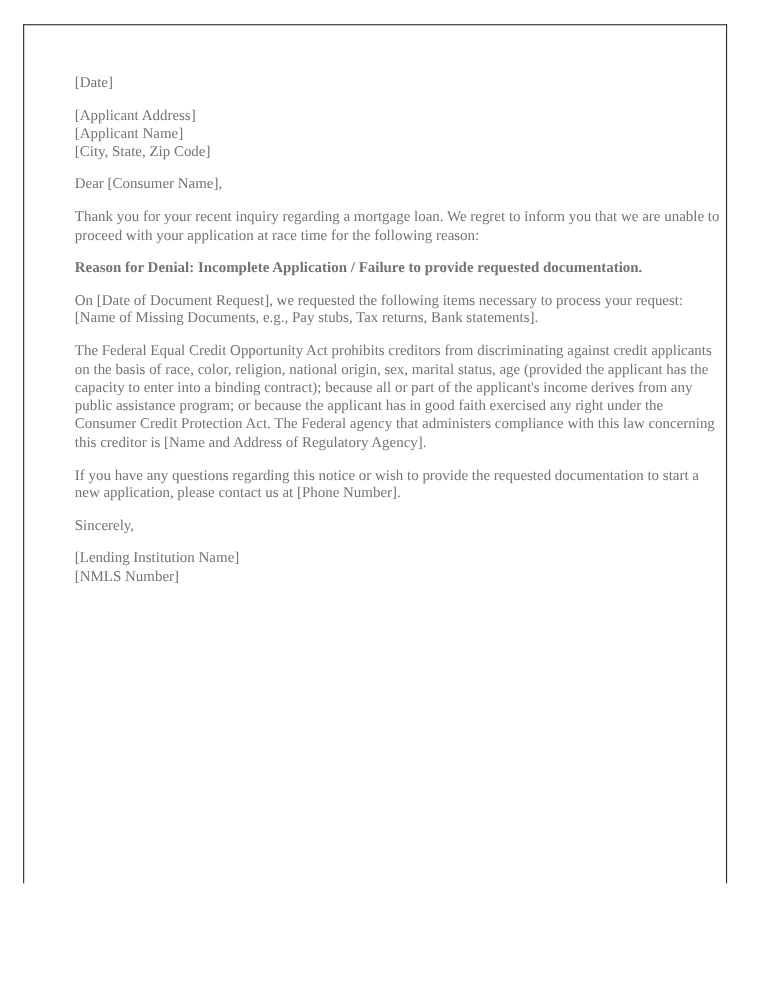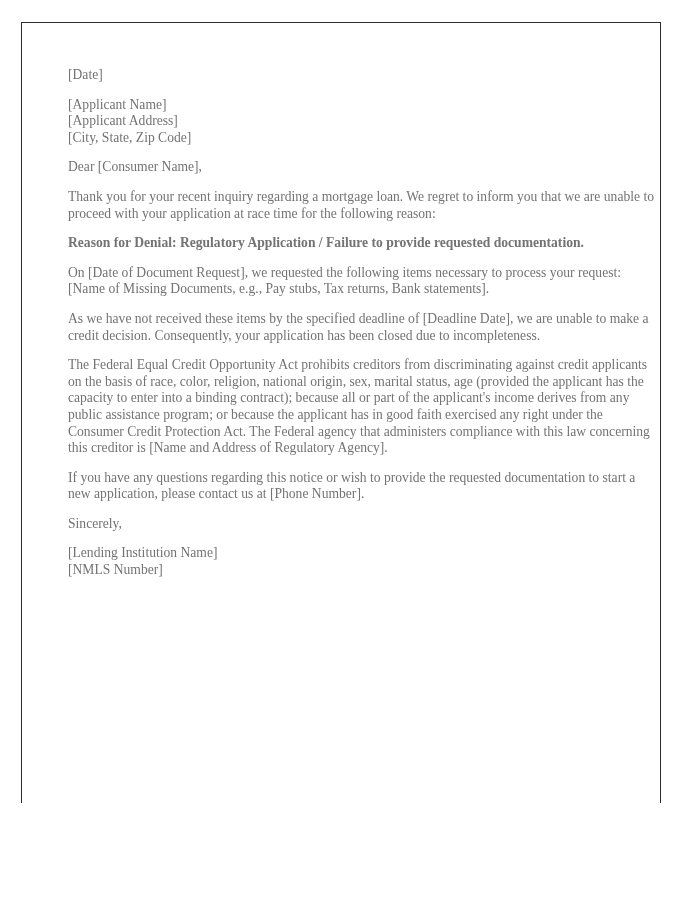--- a/index.html
+++ b/index.html
@@ -70,38 +70,37 @@
 </style>
 </head>
 <body>
 
 <div class="page-frame">
   <div class="letter-body">
 
     <p class="blk">[Date]</p>
 
     <p class="blk stack gap-lg">
+      <span class="ln">[Applicant Address]</span>
       <span class="ln">[Applicant Name]</span>
-      <span class="ln">[Applicant Address]</span>
       <span class="ln">[City, State, Zip Code]</span>
     </p>
 
 
     <p class="blk gap-md">Dear [Consumer Name],</p>
 
     <p class="blk gap-md">Thank you for your recent inquiry regarding a mortgage loan. We regret to inform you that we are unable to proceed with your application at race time for the following reason:</p>
 
-    <p class="blk bold gap-md">Reason for Denial: Regulatory Application / Failure to provide requested documentation.</p>
+    <p class="blk bold gap-md">Reason for Denial: Incomplete Application / Failure to provide requested documentation.</p>
 
     <p class="blk stack gap-md">
       <span class="ln">On [Date of Document Request], we requested the following items necessary to process your request:</span>
       <span class="ln">[Name of Missing Documents, e.g., Pay stubs, Tax returns, Bank statements].</span>
     </p>
 
-    <p class="blk gap-md">As we have not received these items by the specified deadline of [Deadline Date], we are unable to make a credit decision. Consequently, your application has been closed due to incompleteness.</p>
 
 
     <p class="blk gap-md">The Federal Equal Credit Opportunity Act prohibits creditors from discriminating against credit applicants on the basis of race, color, religion, national origin, sex, marital status, age (provided the applicant has the capacity to enter into a binding contract); because all or part of the applicant's income derives from any public assistance program; or because the applicant has in good faith exercised any right under the Consumer Credit Protection Act. The Federal agency that administers compliance with this law concerning this creditor is [Name and Address of Regulatory Agency].</p>
 
     <p class="blk gap-md">If you have any questions regarding this notice or wish to provide the requested documentation to start a new application, please contact us at [Phone Number].</p>
 
     <p class="blk gap-md">Sincerely,</p>
 
     <p class="blk stack gap-md">
       <span class="ln">[Lending Institution Name]</span>

